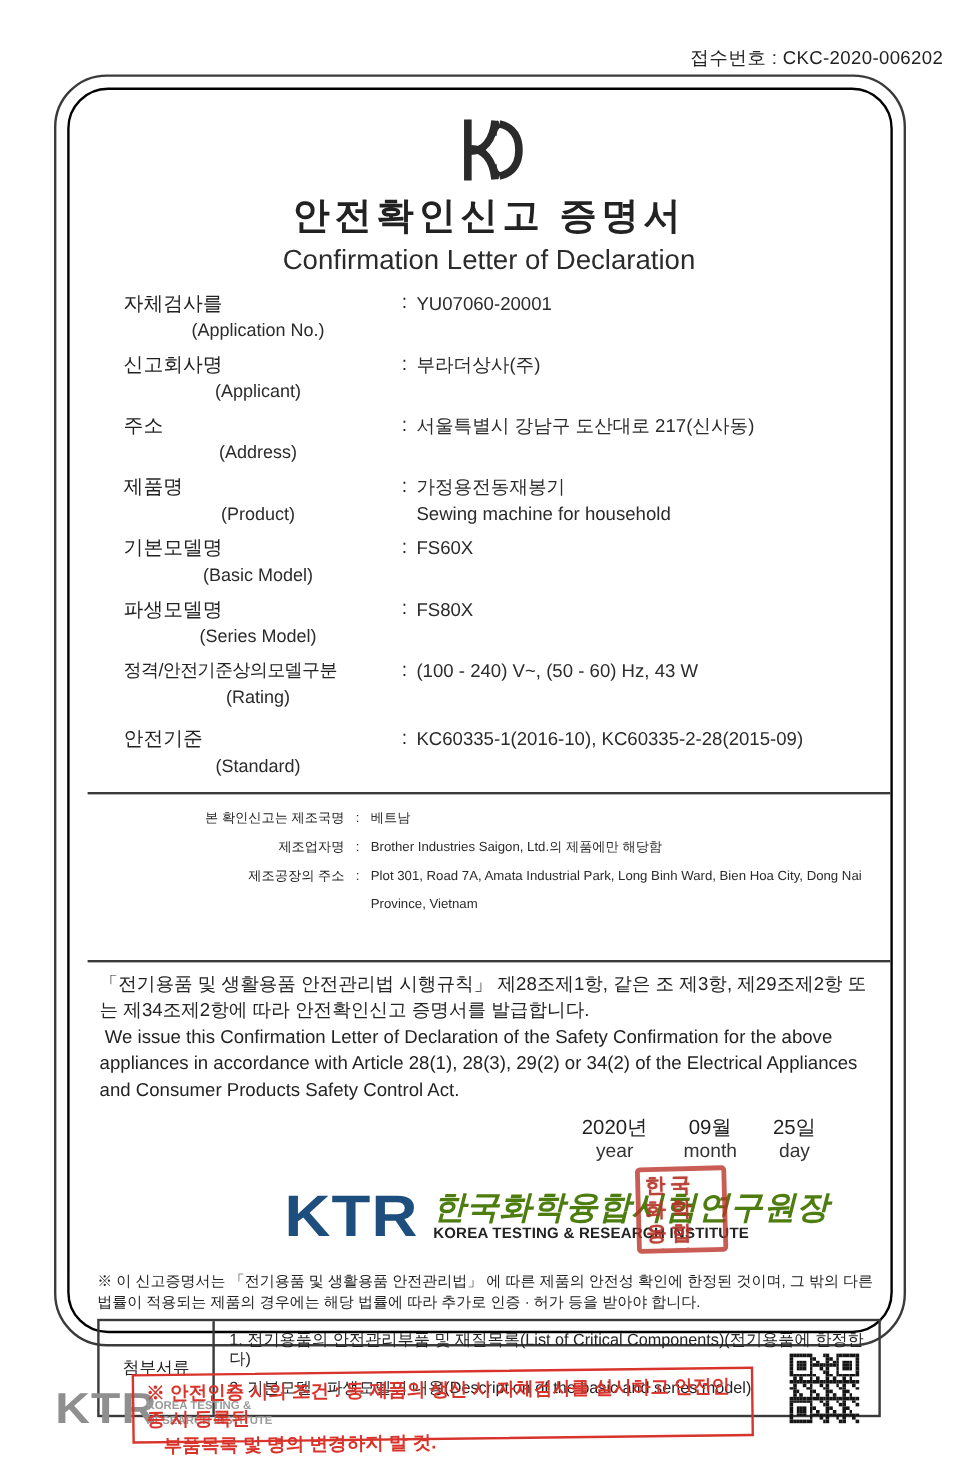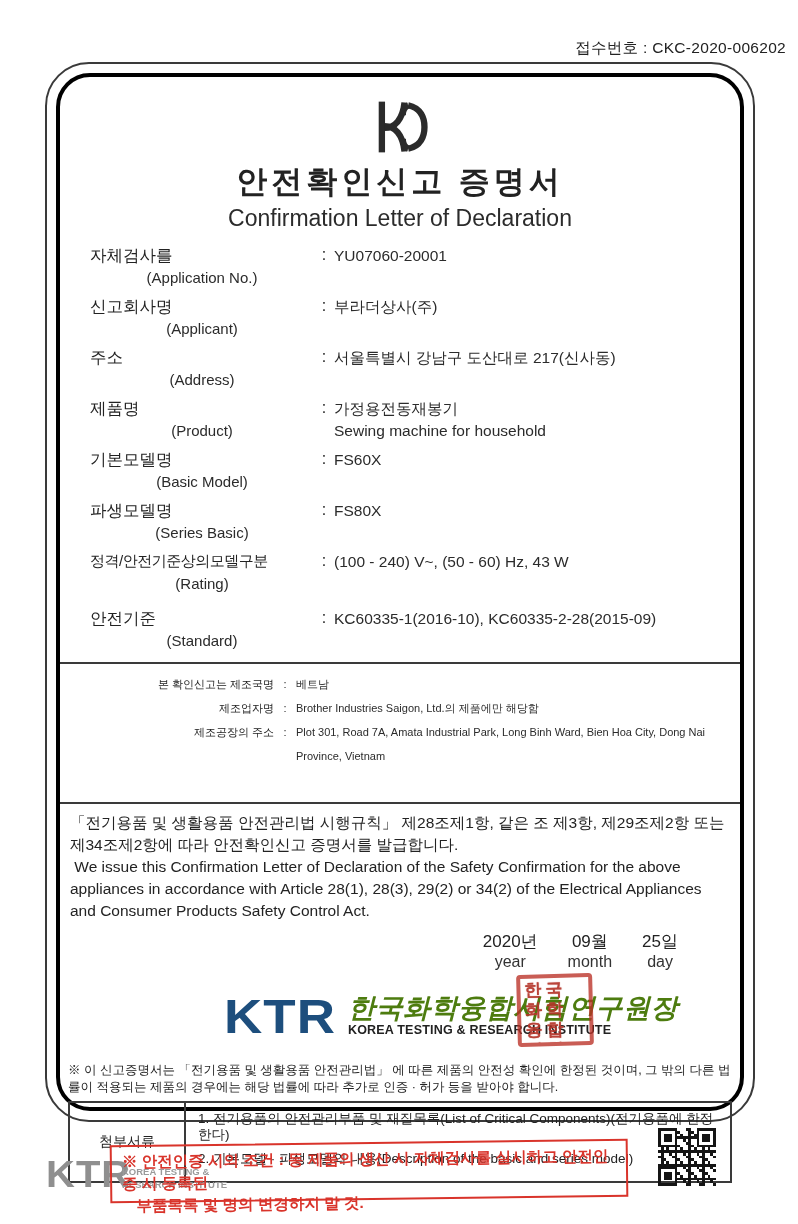--- a/index.html
+++ b/index.html
@@ -10,22 +10,22 @@
   }
   
   .receipt { position:absolute; top:38px; right:12px; font-size:15.5px; letter-spacing:.3px; color:#222; }
 
   
   .cert {
     position:absolute; left:45px; top:62px; width:710px; height:1060px;
     border:2px solid #3a3a3a; border-radius:44px; padding:9px;
   }
   .cert-inner {
-    width:100%; height:100%; border:4px solid #000000; border-radius:34px;
-    position:relative; padding:18px 0 0 0;
+    width:100%; height:100%; border:2px solid #000000; border-radius:34px;
+    position:relative; padding:18px 0 0 15px;
   }
 
   
   .kc-wrap { width:58px; height:60px; margin:2px auto 4px auto; }
   .kc-wrap svg { width:100%; height:100%; }
   .title-ko { text-align:center; font-size:31px; font-weight:bold; letter-spacing:4px; color:#222; }
   .title-en { text-align:center; font-size:23px; color:#2b2b2b; margin-top:2px; }
 
   
   .fields { margin:12px 0 0 30px; }
@@ -73,21 +73,21 @@
   .seal-chars {
     color:#b5352a; font-weight:bold; font-size:17px; line-height:20px; letter-spacing:4px;
     word-break:break-all; text-shadow:0 0 1px rgba(181,53,42,.7);
   }
 
   
   .footnote { margin:10px 8px 0 8px; font-size:12.5px; line-height:17px; color:#222; }
 
   
   .att-table { display:flex; margin:5px 8px 0 8px; border:2px solid #3a3a3a; min-height:74px; }
-  .att-head { width:116px; border-right:2px solid #3a3a3a; display:flex; align-items:center; justify-content:center; font-size:14px; color:#222; }
+  .att-head { width:96px; border-right:2px solid #3a3a3a; display:flex; align-items:center; justify-content:center; font-size:14px; color:#222; }
   .att-body { flex:1; padding:6px 12px 14px 12px; }
   .att-item { font-size:13.5px; line-height:16px; color:#232323; margin-top:8px; }
   .att-item:first-child { margin-top:2px; }
 
   
   .wm-ktr { position:absolute; left:46px; top:1152px; font-size:40px; font-weight:800; color:#8f8f8f; letter-spacing:1px; transform:scaleY(.9); z-index:1; }
   .wm-sub { position:absolute; left:122px; top:1165px; font-size:9.5px; font-weight:bold; color:#9a9a9a; line-height:13px; z-index:1; width:120px; }
   .red-box {
     position:absolute; left:110px; top:1142px; width:518px; height:58px; z-index:2;
     border:2.5px solid #d9342b; padding:4px 10px; transform:rotate(-.7deg);
@@ -180,21 +180,21 @@
             </div>
         </div>
 
         <div class="f-row">
           <div class="f-line">
             <div class="f-label">파생모델명</div>
             <div class="f-colon">:</div>
             <div class="f-value">FS80X</div>
           </div>
           <div class="f-line">
-              <div class="f-label-en">(Series Basic)</div>
+              <div class="f-label-en">(Series Model)</div>
             </div>
         </div>
 
         <div class="f-row">
           <div class="f-line">
             <div class="f-label nojust">정격/안전기준상의모델구분</div>
             <div class="f-colon">:</div>
             <div class="f-value">(100 - 240) V~, (50 - 60) Hz, 43 W</div>
           </div>
           <div class="f-line">

